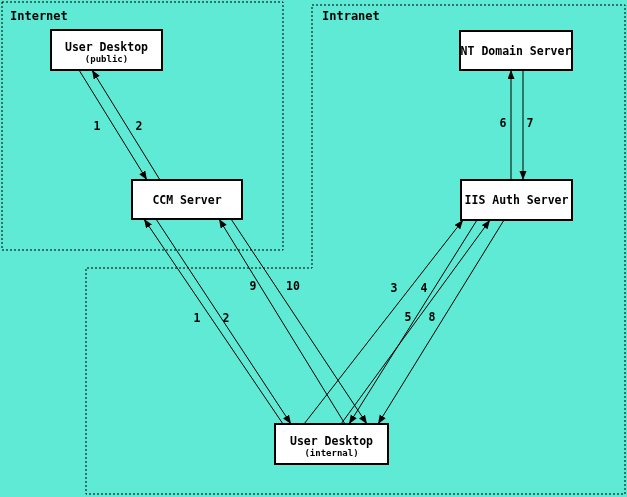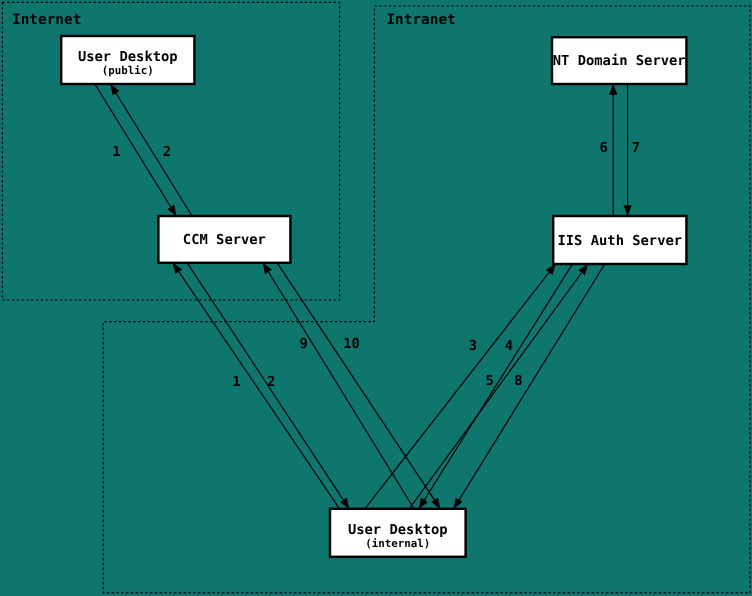--- a/index.html
+++ b/index.html
@@ -1,20 +1,20 @@
 <!DOCTYPE html>
 <html><head>
 <meta charset="utf-8">
 <style>
   html, body { margin: 0; padding: 0; background: #ffffff; }
   .canvas {
     position: relative;
     width: 627px;
     height: 497px;
-    background: #0f766e;
+    background: #5eead4;
     overflow: hidden;
   }
   svg { display: block; }
   .zone-label {
     font-family: "DejaVu Sans Mono", "Liberation Mono", monospace;
     font-size: 12px;
     font-weight: bold;
     fill: #000000;
   }
   .node-label {

